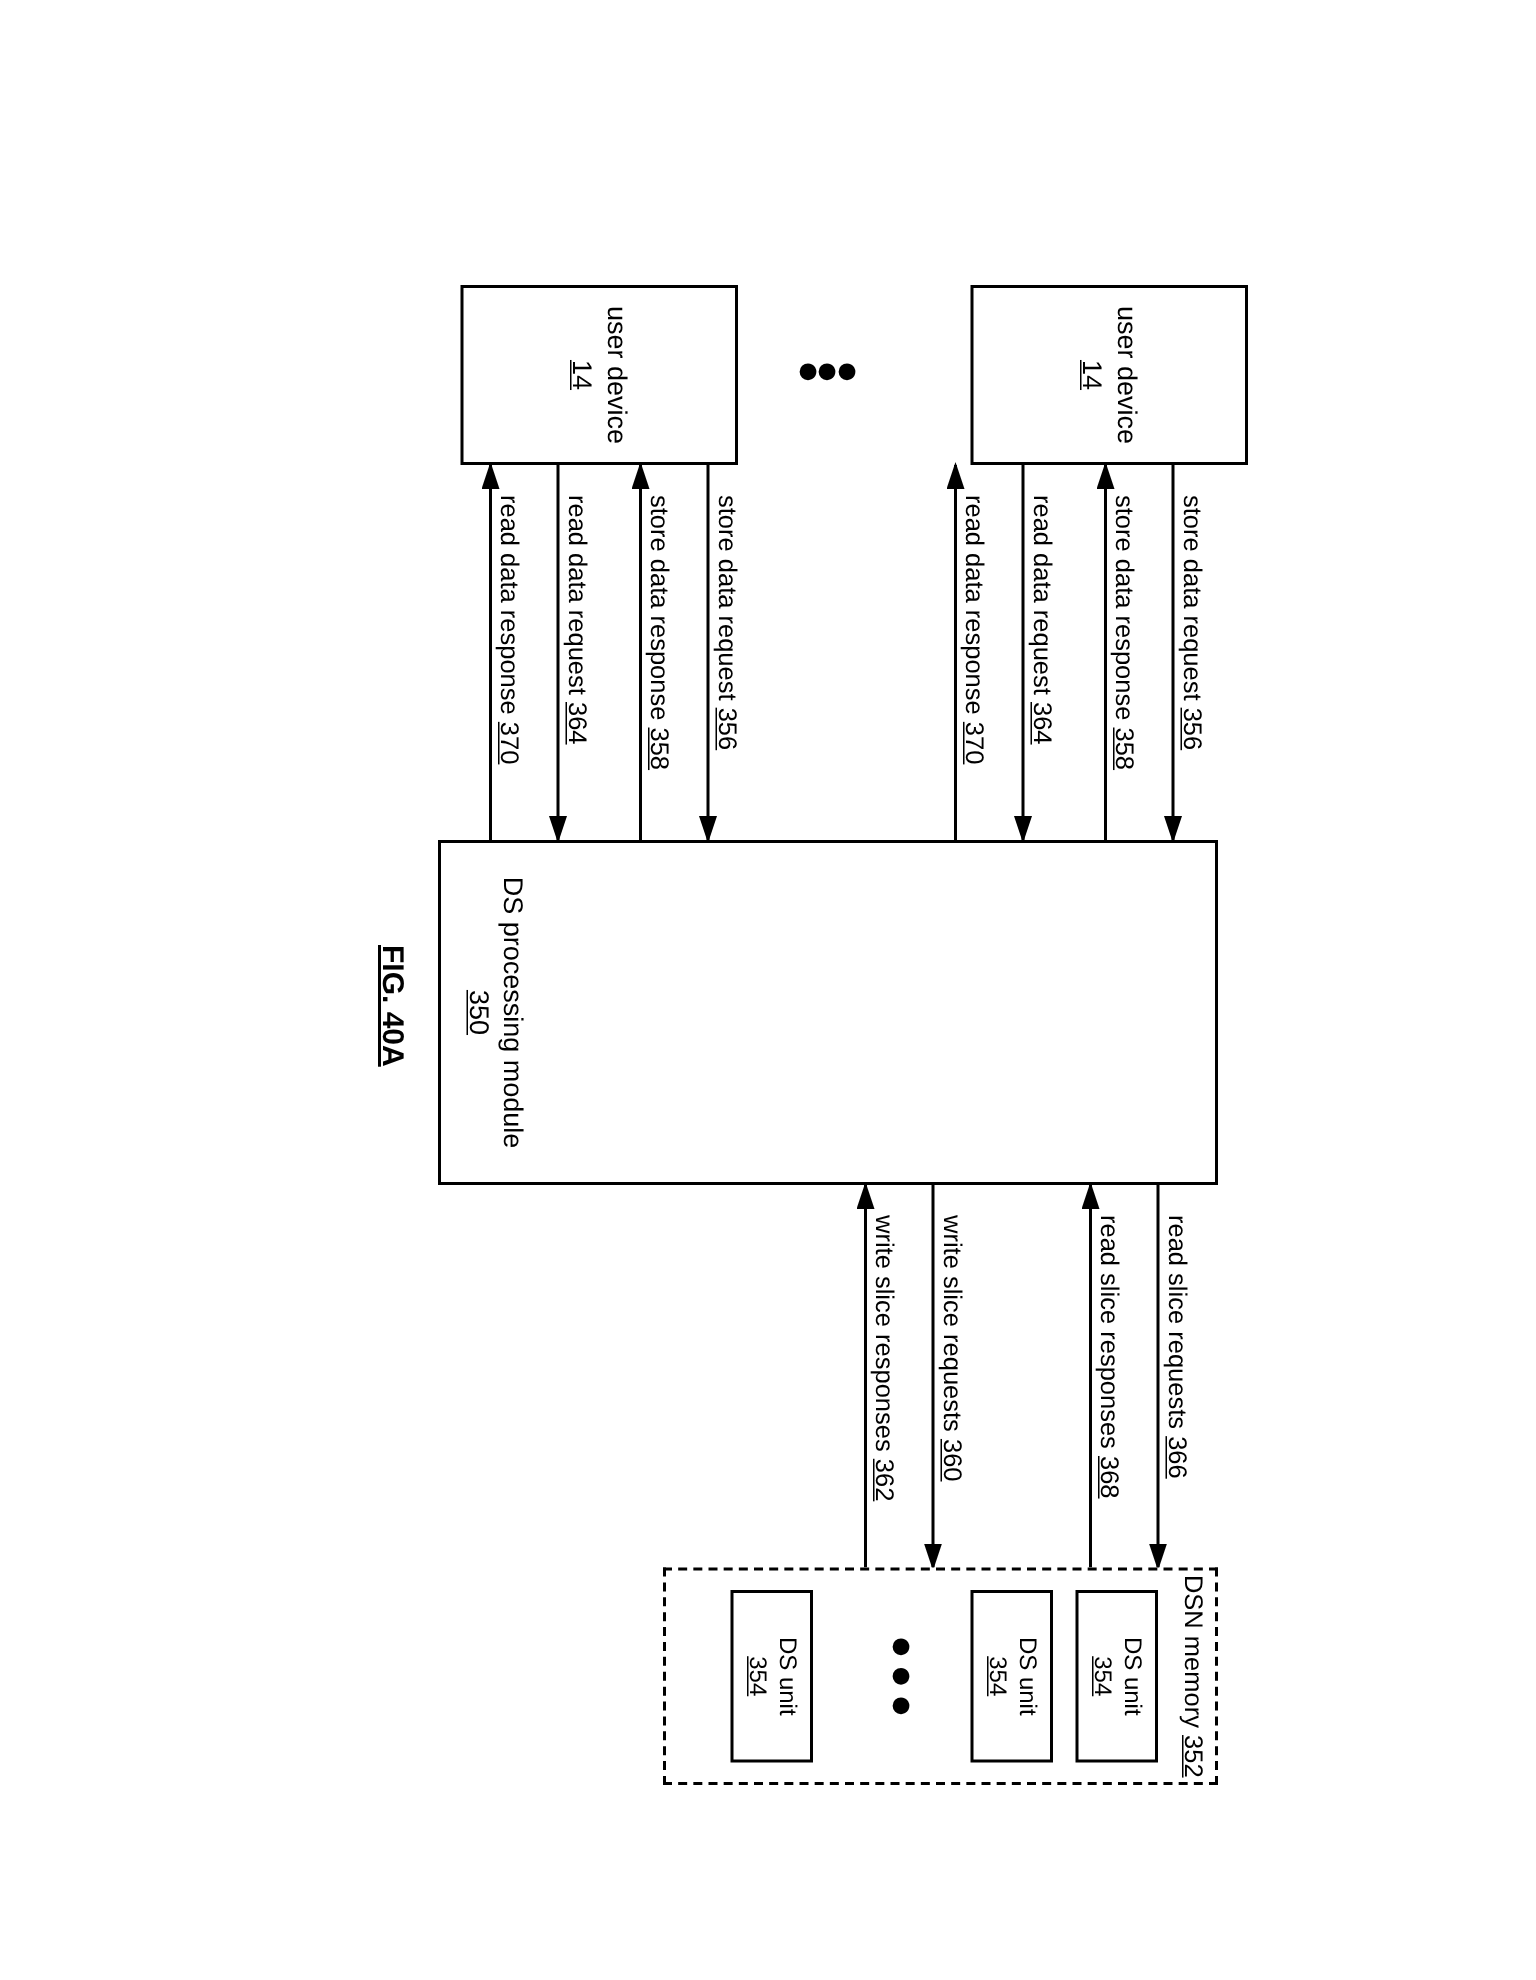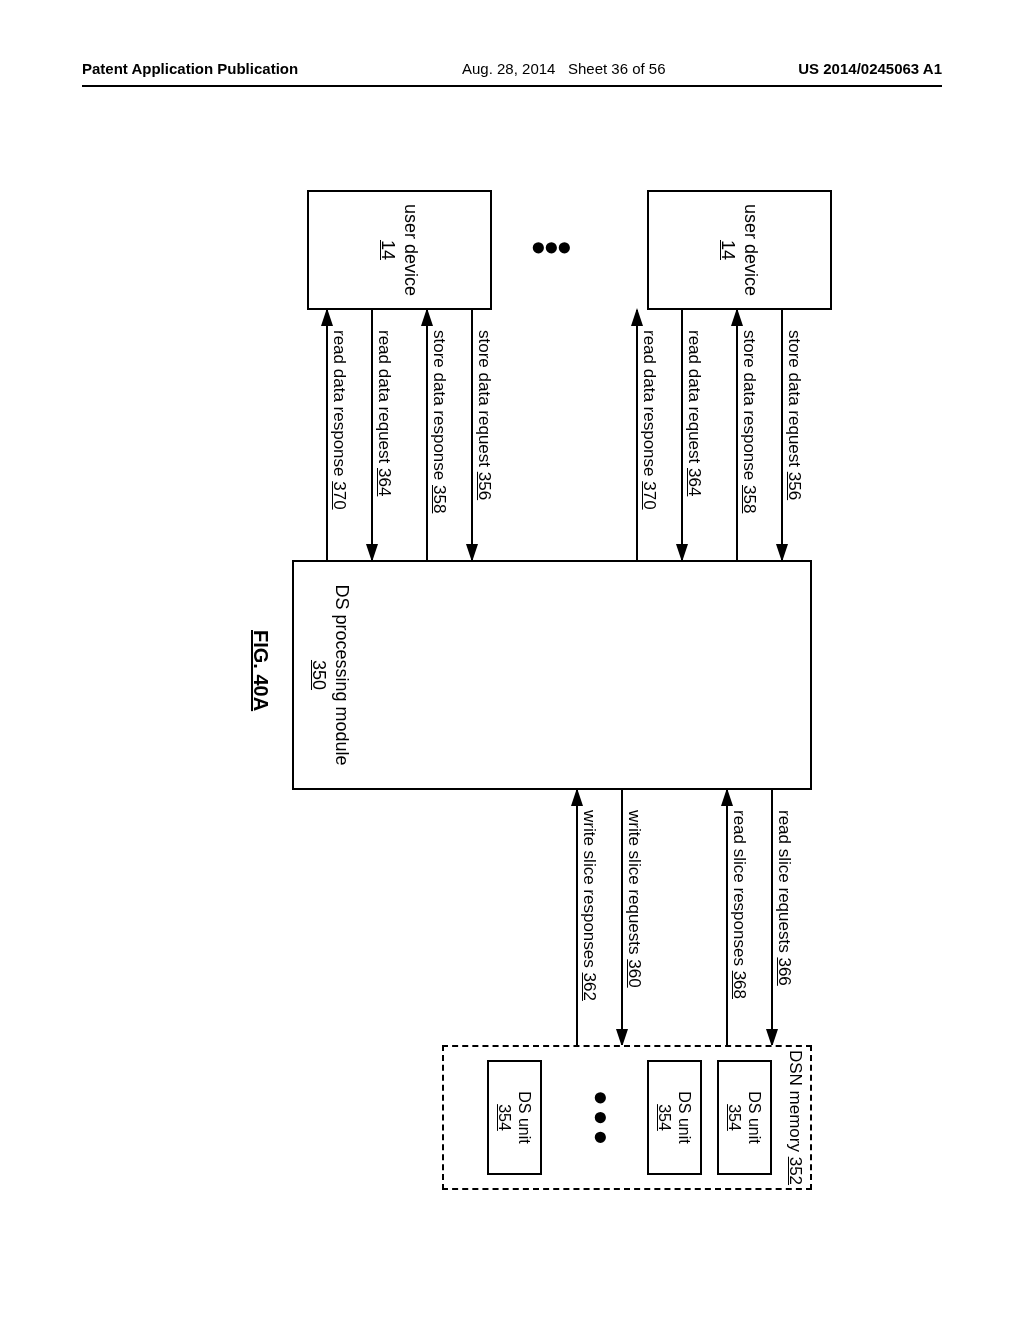--- a/index.html
+++ b/index.html
@@ -73,29 +73,20 @@
     font-weight:bold;
     font-size:20px;
   }
   .figlabel span { text-decoration: underline; }
 </style>
 </head>
 <body>
 
 <div class="page">
 
-  <div class="header">
-    <div class="hdr-left">Patent Application Publication</div>
-    <div class="hdr-mid">
-      <span>Aug. 28, 2014</span>&nbsp;&nbsp;
-      <span>Sheet 36 of 56</span>
-    </div>
-    <div class="hdr-right">US 2014/0245063 A1</div>
-    <div class="header-line"></div>
-  </div>
 
   <div class="diagram">
 
     <svg class="arrows">
       <defs>
         <marker id="ah" markerWidth="10" markerHeight="10" refX="8" refY="3" orient="auto">
           <path d="M0,0 L0,6 L9,3 z" fill="#000"></path>
         </marker>
       </defs>
 

